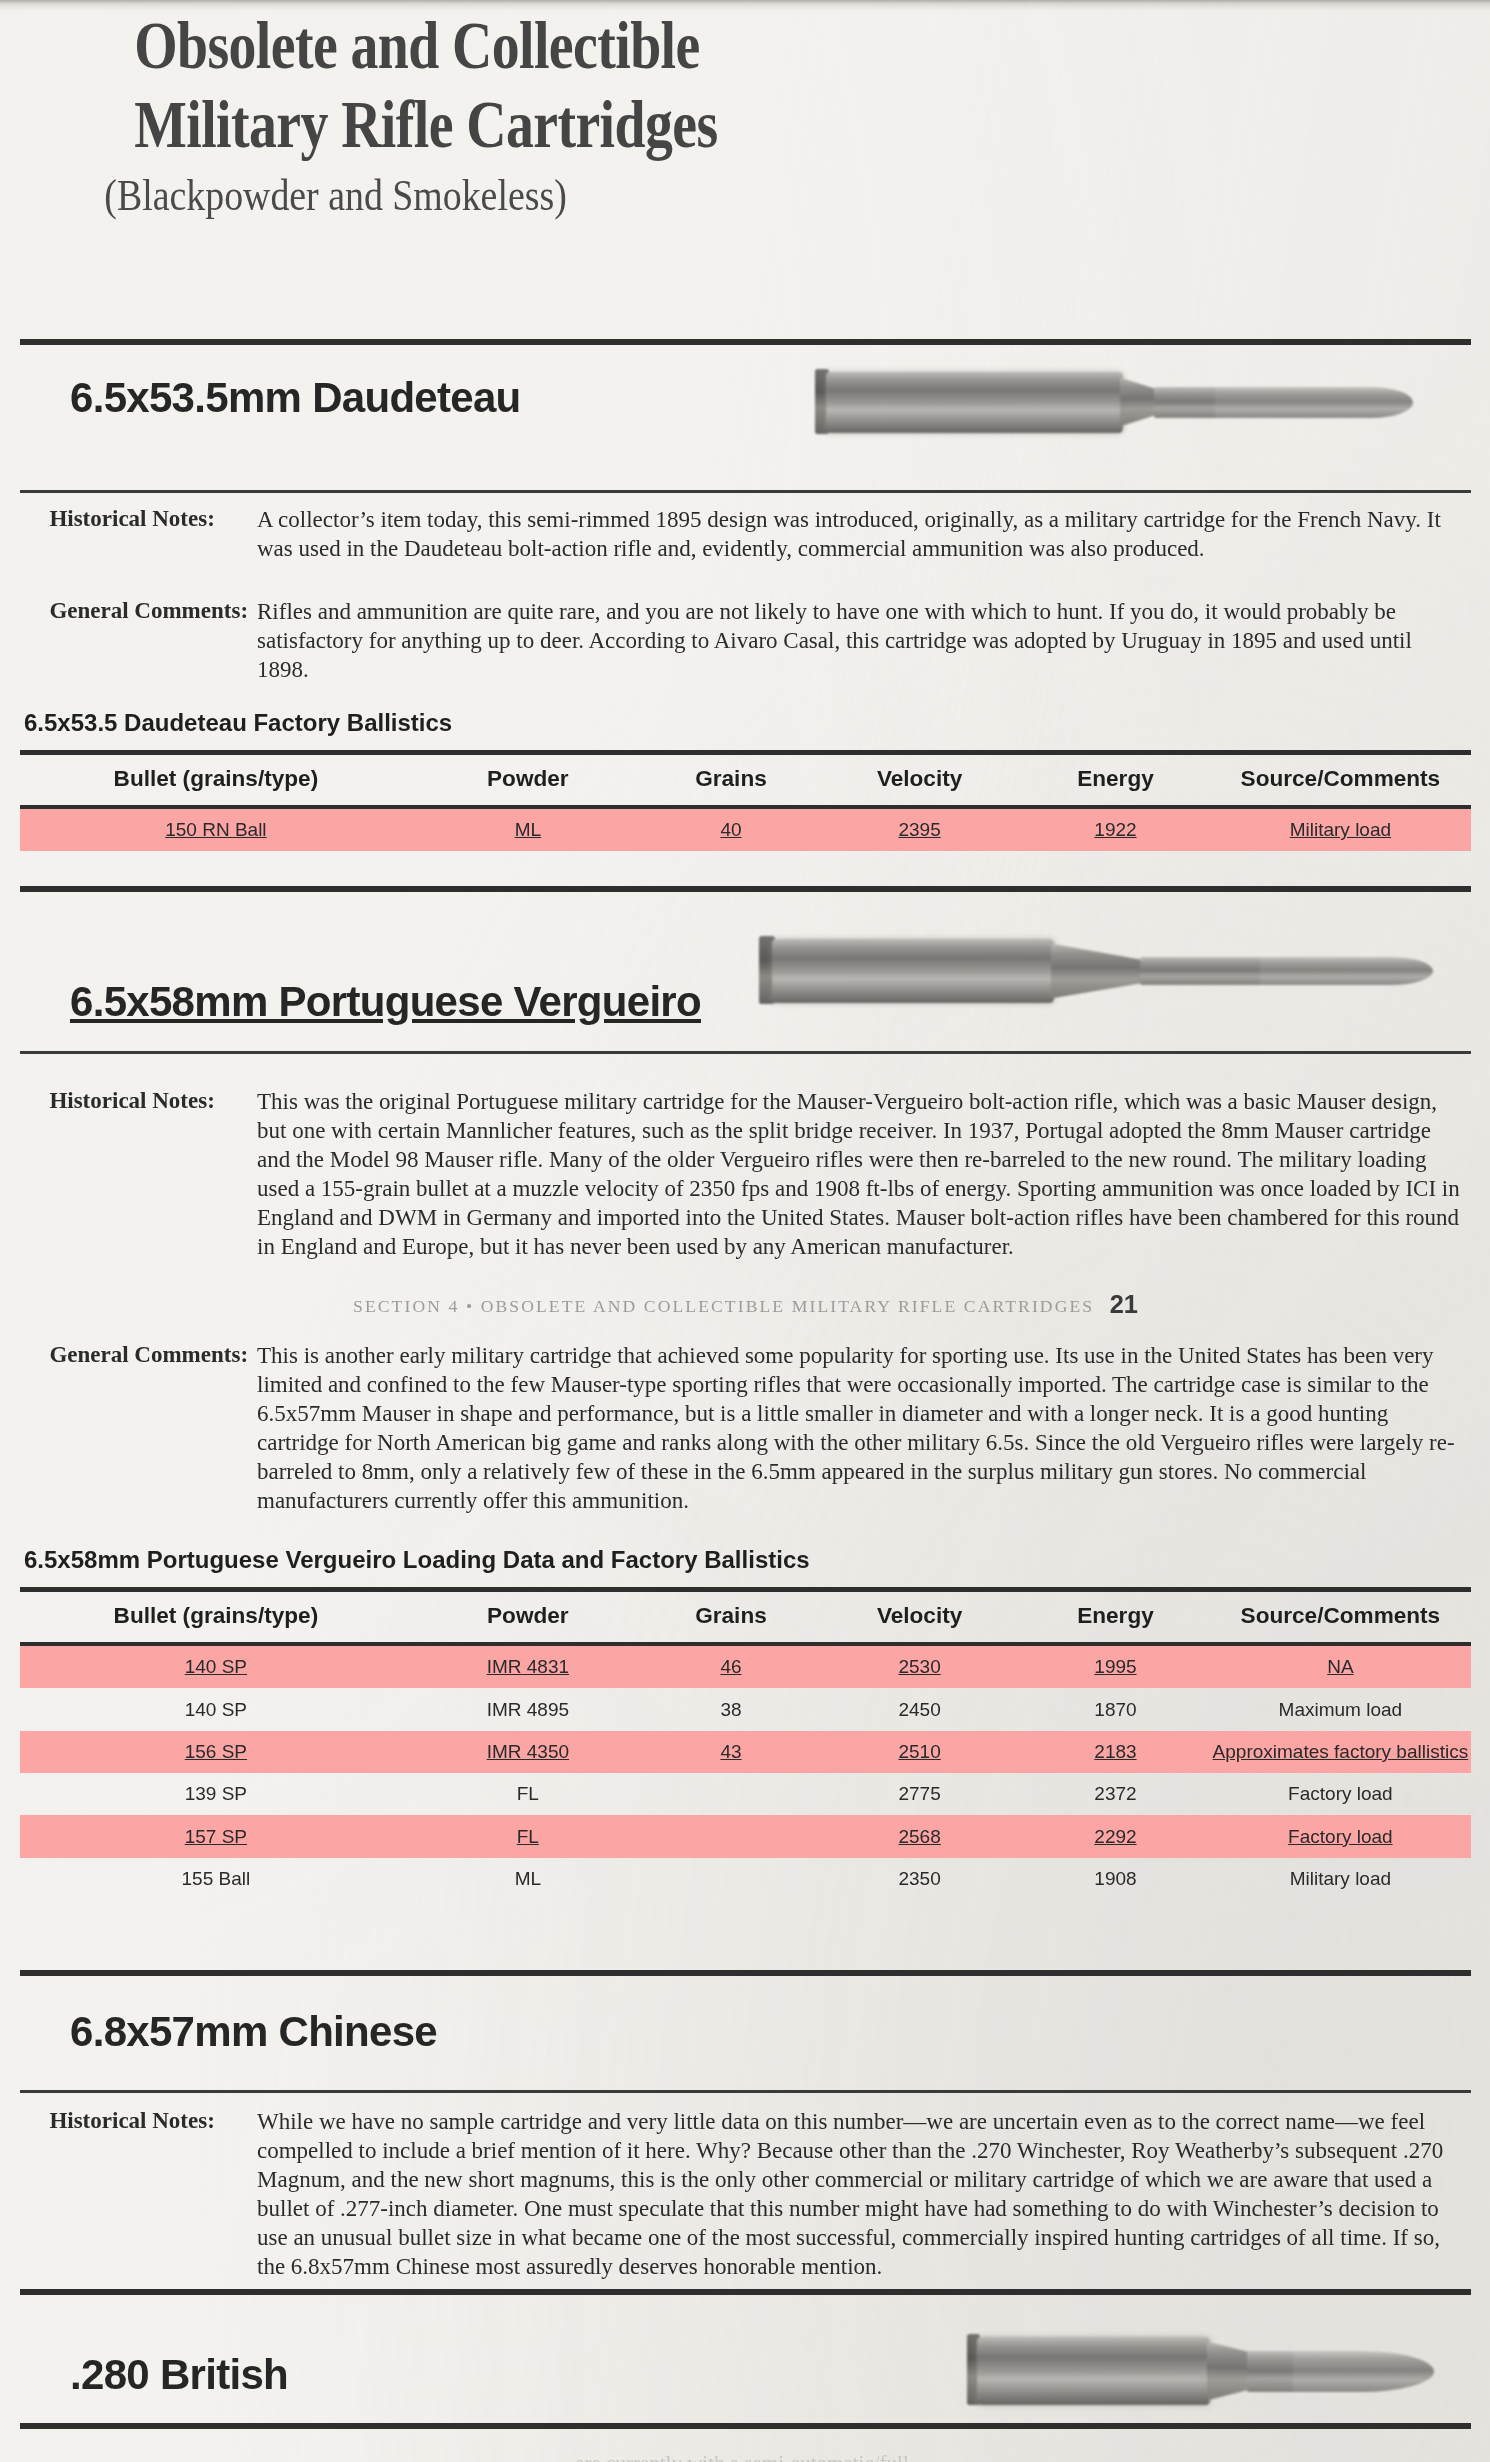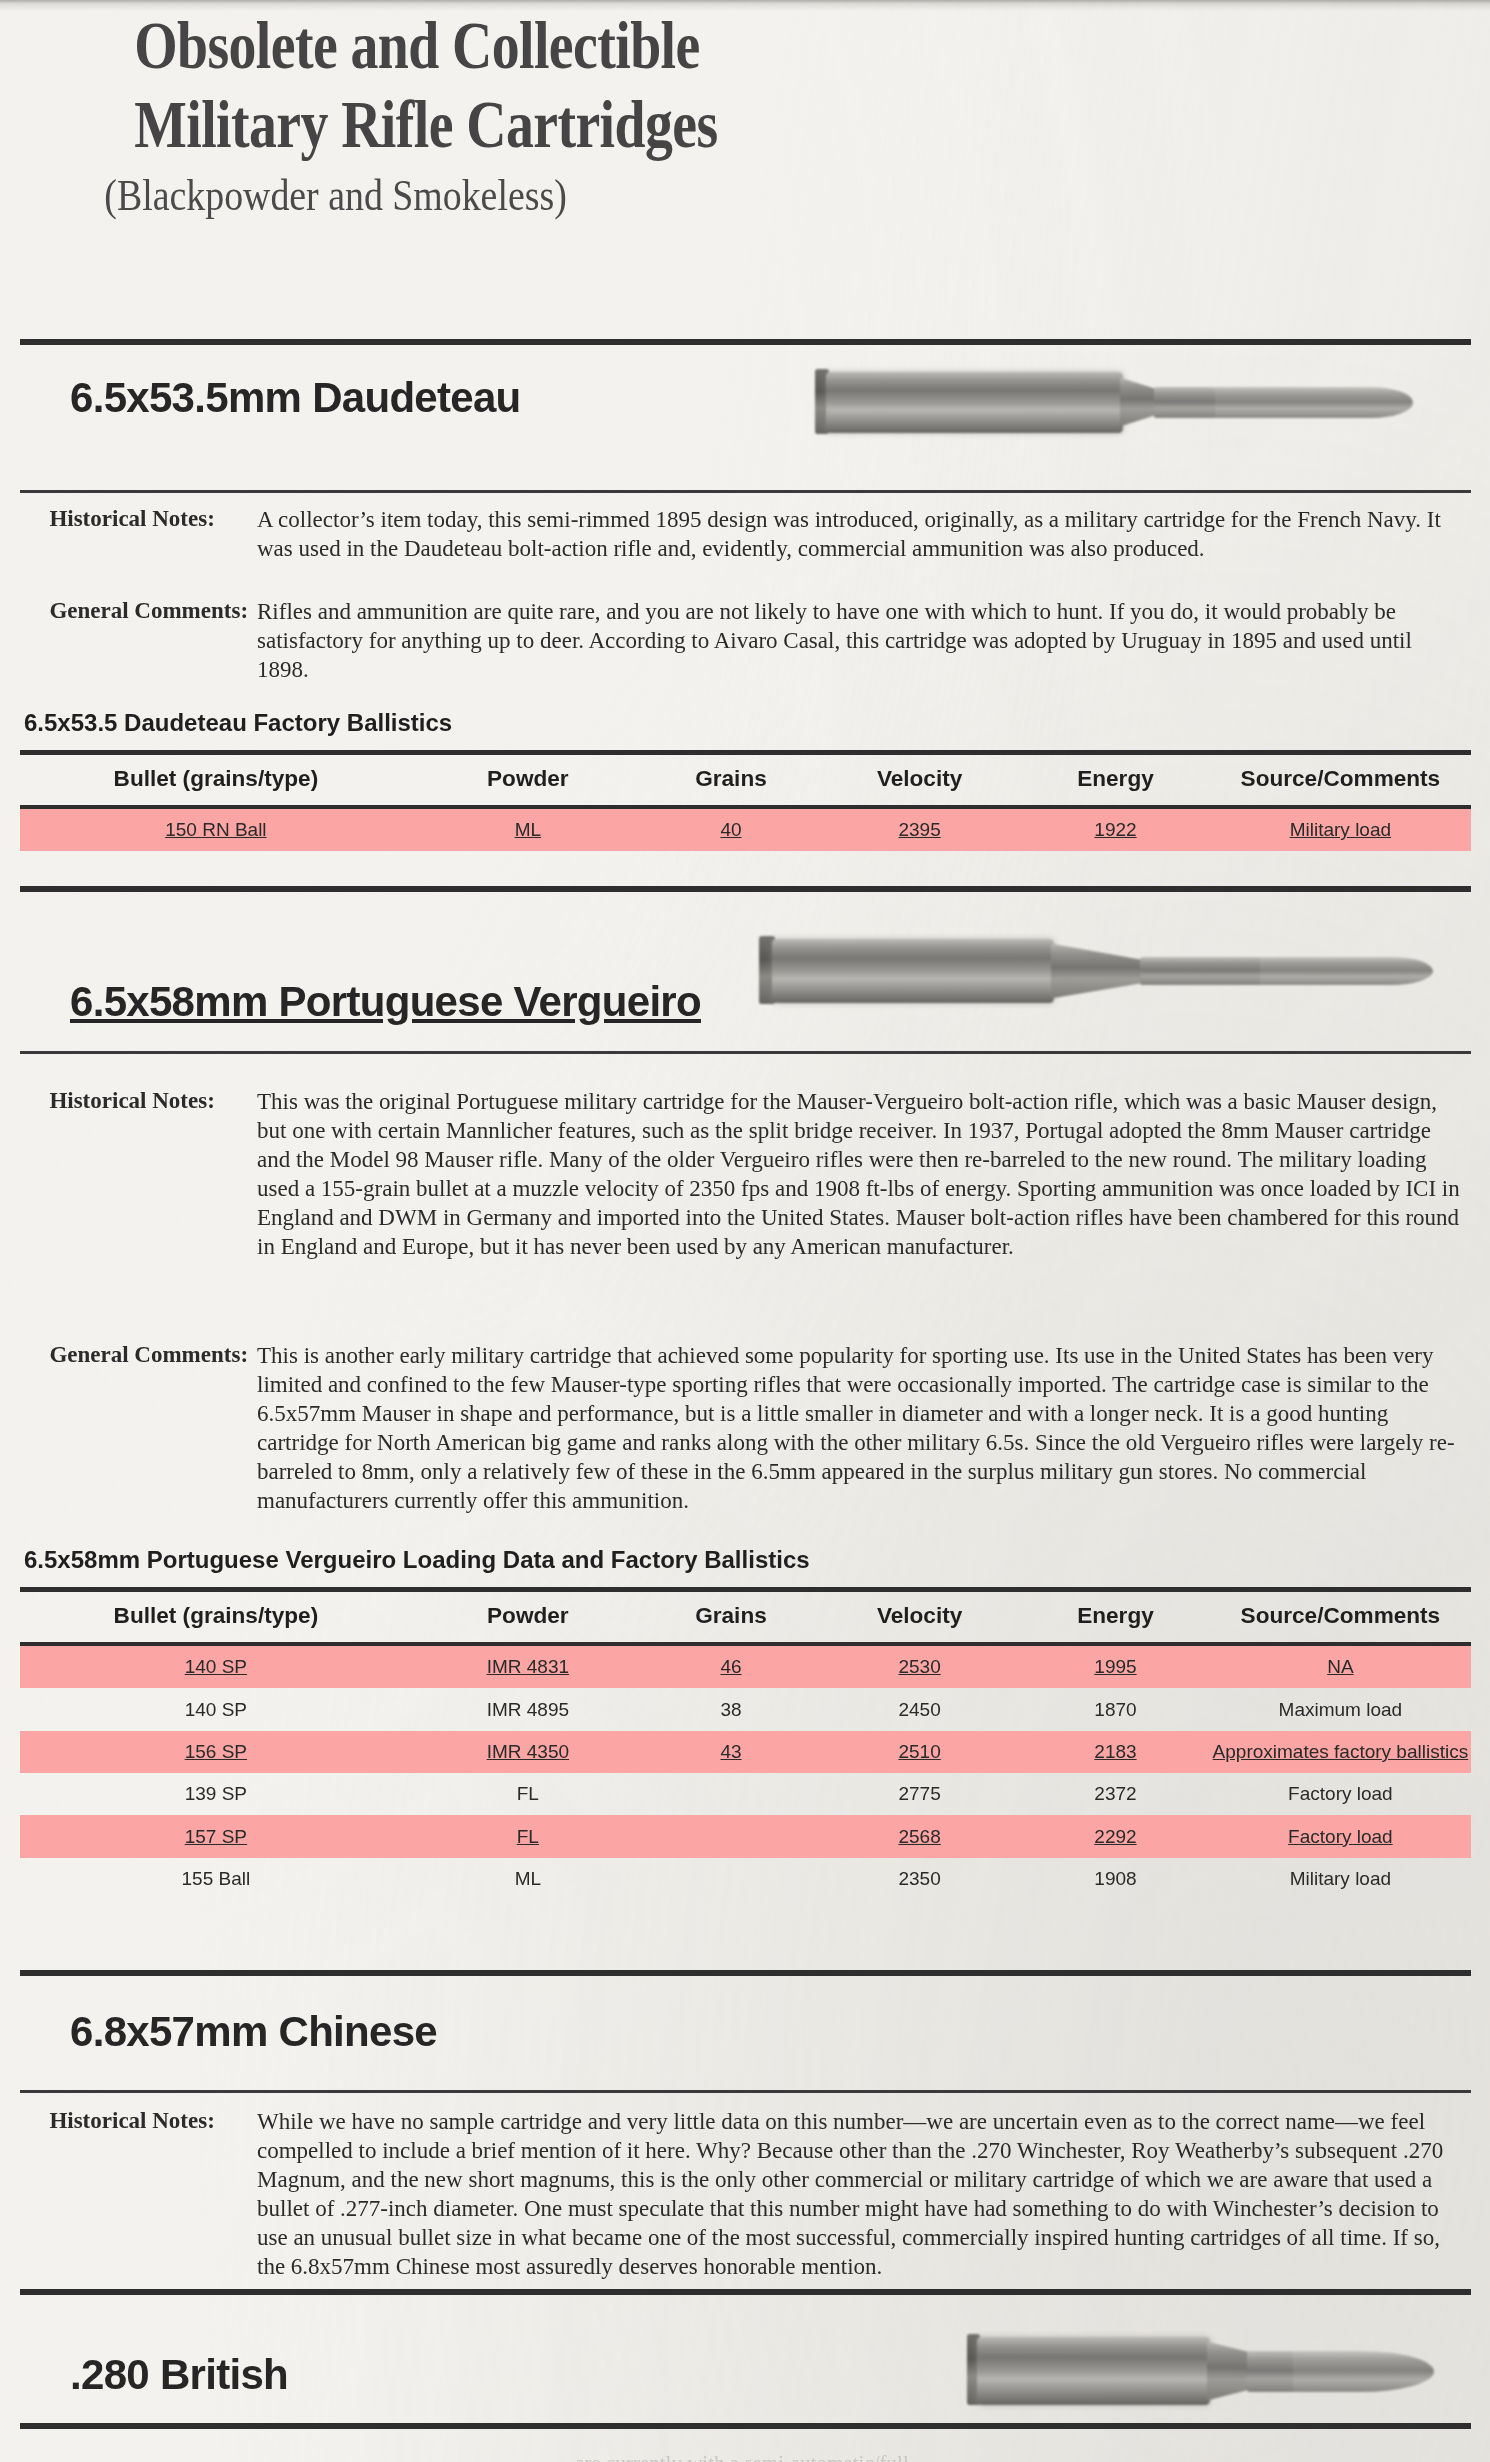--- a/index.html
+++ b/index.html
@@ -331,20 +331,23 @@
     <div class="bullet-nose bullet-rn" style="left:501px; top:32px; width:173px; height:28px;"></div>
   </div>
 
   <div class="rule-thin" style="top:1051px;"></div>
 
   <div class="note-row" style="top:1087px;">
     <div class="note-label">Historical Notes:</div>
     <div class="note-body">This was the original Portuguese military cartridge for the Mauser-Vergueiro bolt-action rifle, which was a basic Mauser design, but one with certain Mannlicher features, such as the split bridge receiver. In 1937, Portugal adopted the 8mm Mauser cartridge and the Model 98 Mauser rifle. Many of the older Vergueiro rifles were then re-barreled to the new round. The military loading used a 155-grain bullet at a muzzle velocity of 2350 fps and 1908 ft-lbs of energy. Sporting ammunition was once loaded by ICI in England and DWM in Germany and imported into the United States. Mauser bolt-action rifles have been chambered for this round in England and Europe, but it has never been used by any American manufacturer.</div>
   </div>
 
+  <div class="run-head" style="top:1290px;">
+    <span>SECTION 4 • OBSOLETE AND COLLECTIBLE MILITARY RIFLE CARTRIDGES</span><span class="pg">21</span>
+  </div>
 
   <div class="note-row" style="top:1341px;">
     <div class="note-label">General Comments:</div>
     <div class="note-body">This is another early military cartridge that achieved some popularity for sporting use. Its use in the United States has been very limited and confined to the few Mauser-type sporting rifles that were occasionally imported. The cartridge case is similar to the 6.5x57mm Mauser in shape and performance, but is a little smaller in diameter and with a longer neck. It is a good hunting cartridge for North American big game and ranks along with the other military 6.5s. Since the old Vergueiro rifles were largely re-barreled to 8mm, only a relatively few of these in the 6.5mm appeared in the surplus military gun stores. No commercial manufacturers currently offer this ammunition.</div>
   </div>
 
   <div class="tbl-title" style="top:1546px;">6.5x58mm Portuguese Vergueiro Loading Data and Factory Ballistics</div>
 
   <table class="tbl" style="top:1587px;">
     <colgroup>

